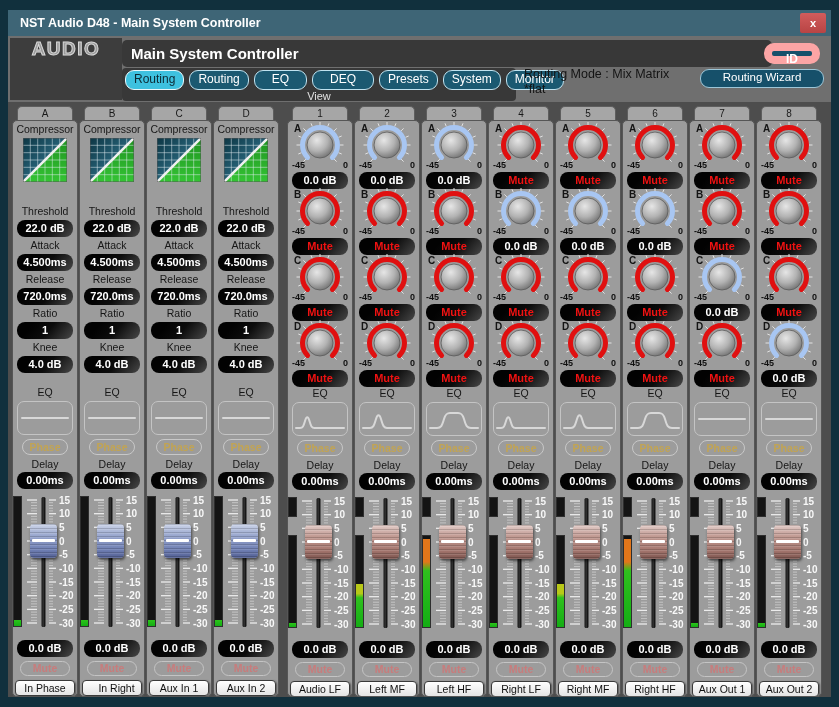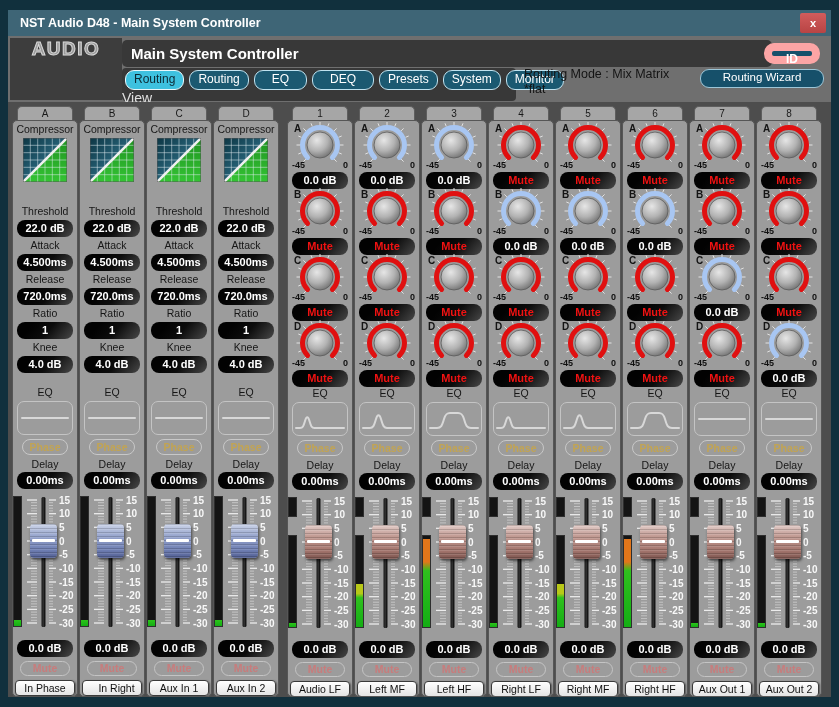--- a/index.html
+++ b/index.html
@@ -16,21 +16,21 @@
   .logo .l1{color:#2d9fd6;font-size:31px;font-weight:bold;letter-spacing:1px;line-height:30px;margin-top:4px;}
   .logo .l2{color:#9a9a9a;-webkit-text-stroke:1px #d8d8d8;font-size:19px;font-weight:bold;letter-spacing:1.5px;line-height:21px;}
   .disp{position:absolute;left:114px;top:4px;width:650px;height:27px;background:#383838;border-radius:5px;
         color:#fff;font-size:15px;font-weight:bold;line-height:27px;padding-left:9px;box-sizing:border-box;}
   .tabwrap{position:absolute;left:114px;top:32px;width:394px;height:33px;background:#383838;border-radius:4px;}
   .tabs{display:flex;gap:5px;padding:2px 3px;}
   .tab{height:18px;line-height:17px;border-radius:9px;border:1px solid #bfe2ef;background:#1b5971;
        color:#fff;font-size:12px;padding:0 8px;text-align:center;box-sizing:content-box;}
   .tab.active{background:#3ec1df;color:#0c2a34;border-color:#e8f8fc;}
   .tab.wide{padding:0 17px;}
-  .view{text-align:left;color:#e0e0e0;font-size:14px;margin-top:-2px;}
+  .view{text-align:center;color:#e0e0e0;font-size:11px;margin-top:-2px;}
   .rinfo{position:absolute;left:516px;top:31px;color:#141414;font-size:12.5px;line-height:15px;}
   .idbtn{position:absolute;right:11px;top:7px;width:56px;height:21px;border-radius:10px;background:#16506a;
          border:8px solid #fca5a5;color:#fff;font-size:12px;font-weight:bold;text-align:center;line-height:17px;box-sizing:border-box;}
   .rwiz{position:absolute;right:7px;top:33px;width:124px;height:19px;border-radius:9px;background:#16506a;
         border:1.5px solid #9cc6d8;color:#fff;font-size:11.5px;text-align:center;line-height:15px;box-sizing:border-box;}
   .chanarea{position:absolute;left:0;right:0;top:66px;bottom:0;background:#4d4d4d;
             padding:4px 0 0 4px;box-sizing:border-box;display:flex;}
   .group{display:flex;gap:1px;}
   .gap{width:8px;flex:0 0 8px;}
   .strip{width:66px;flex:0 0 66px;}

